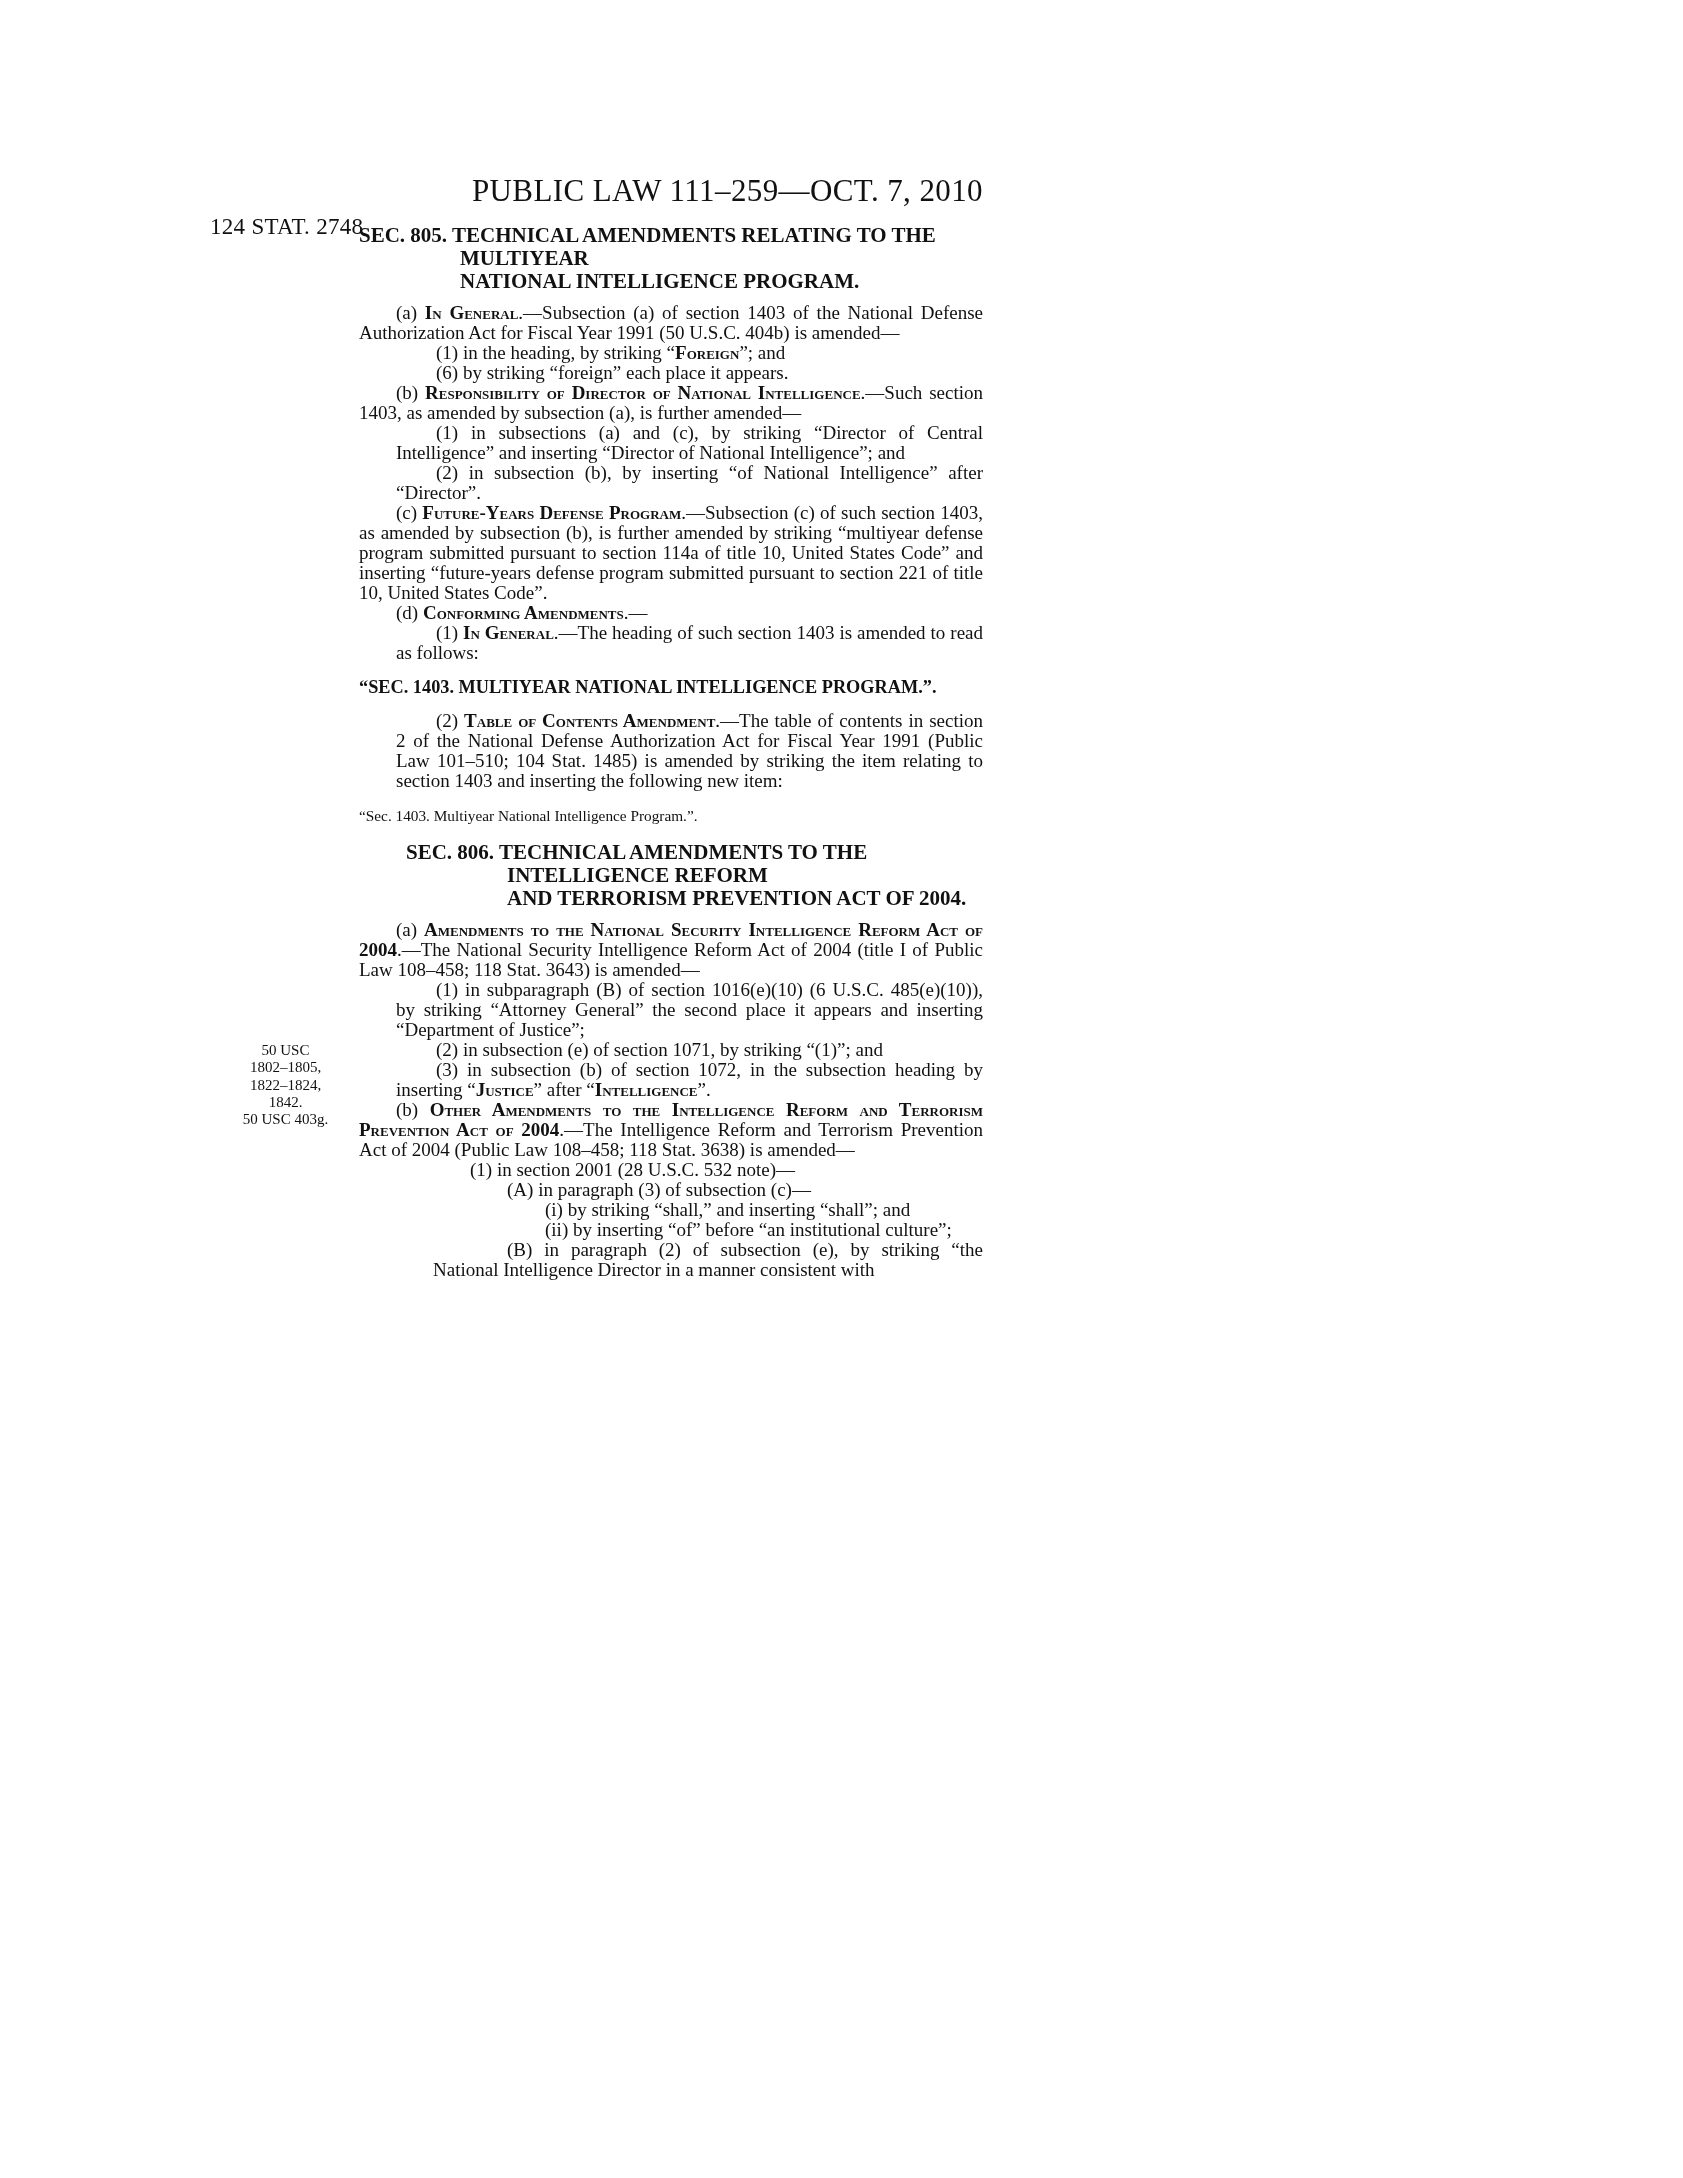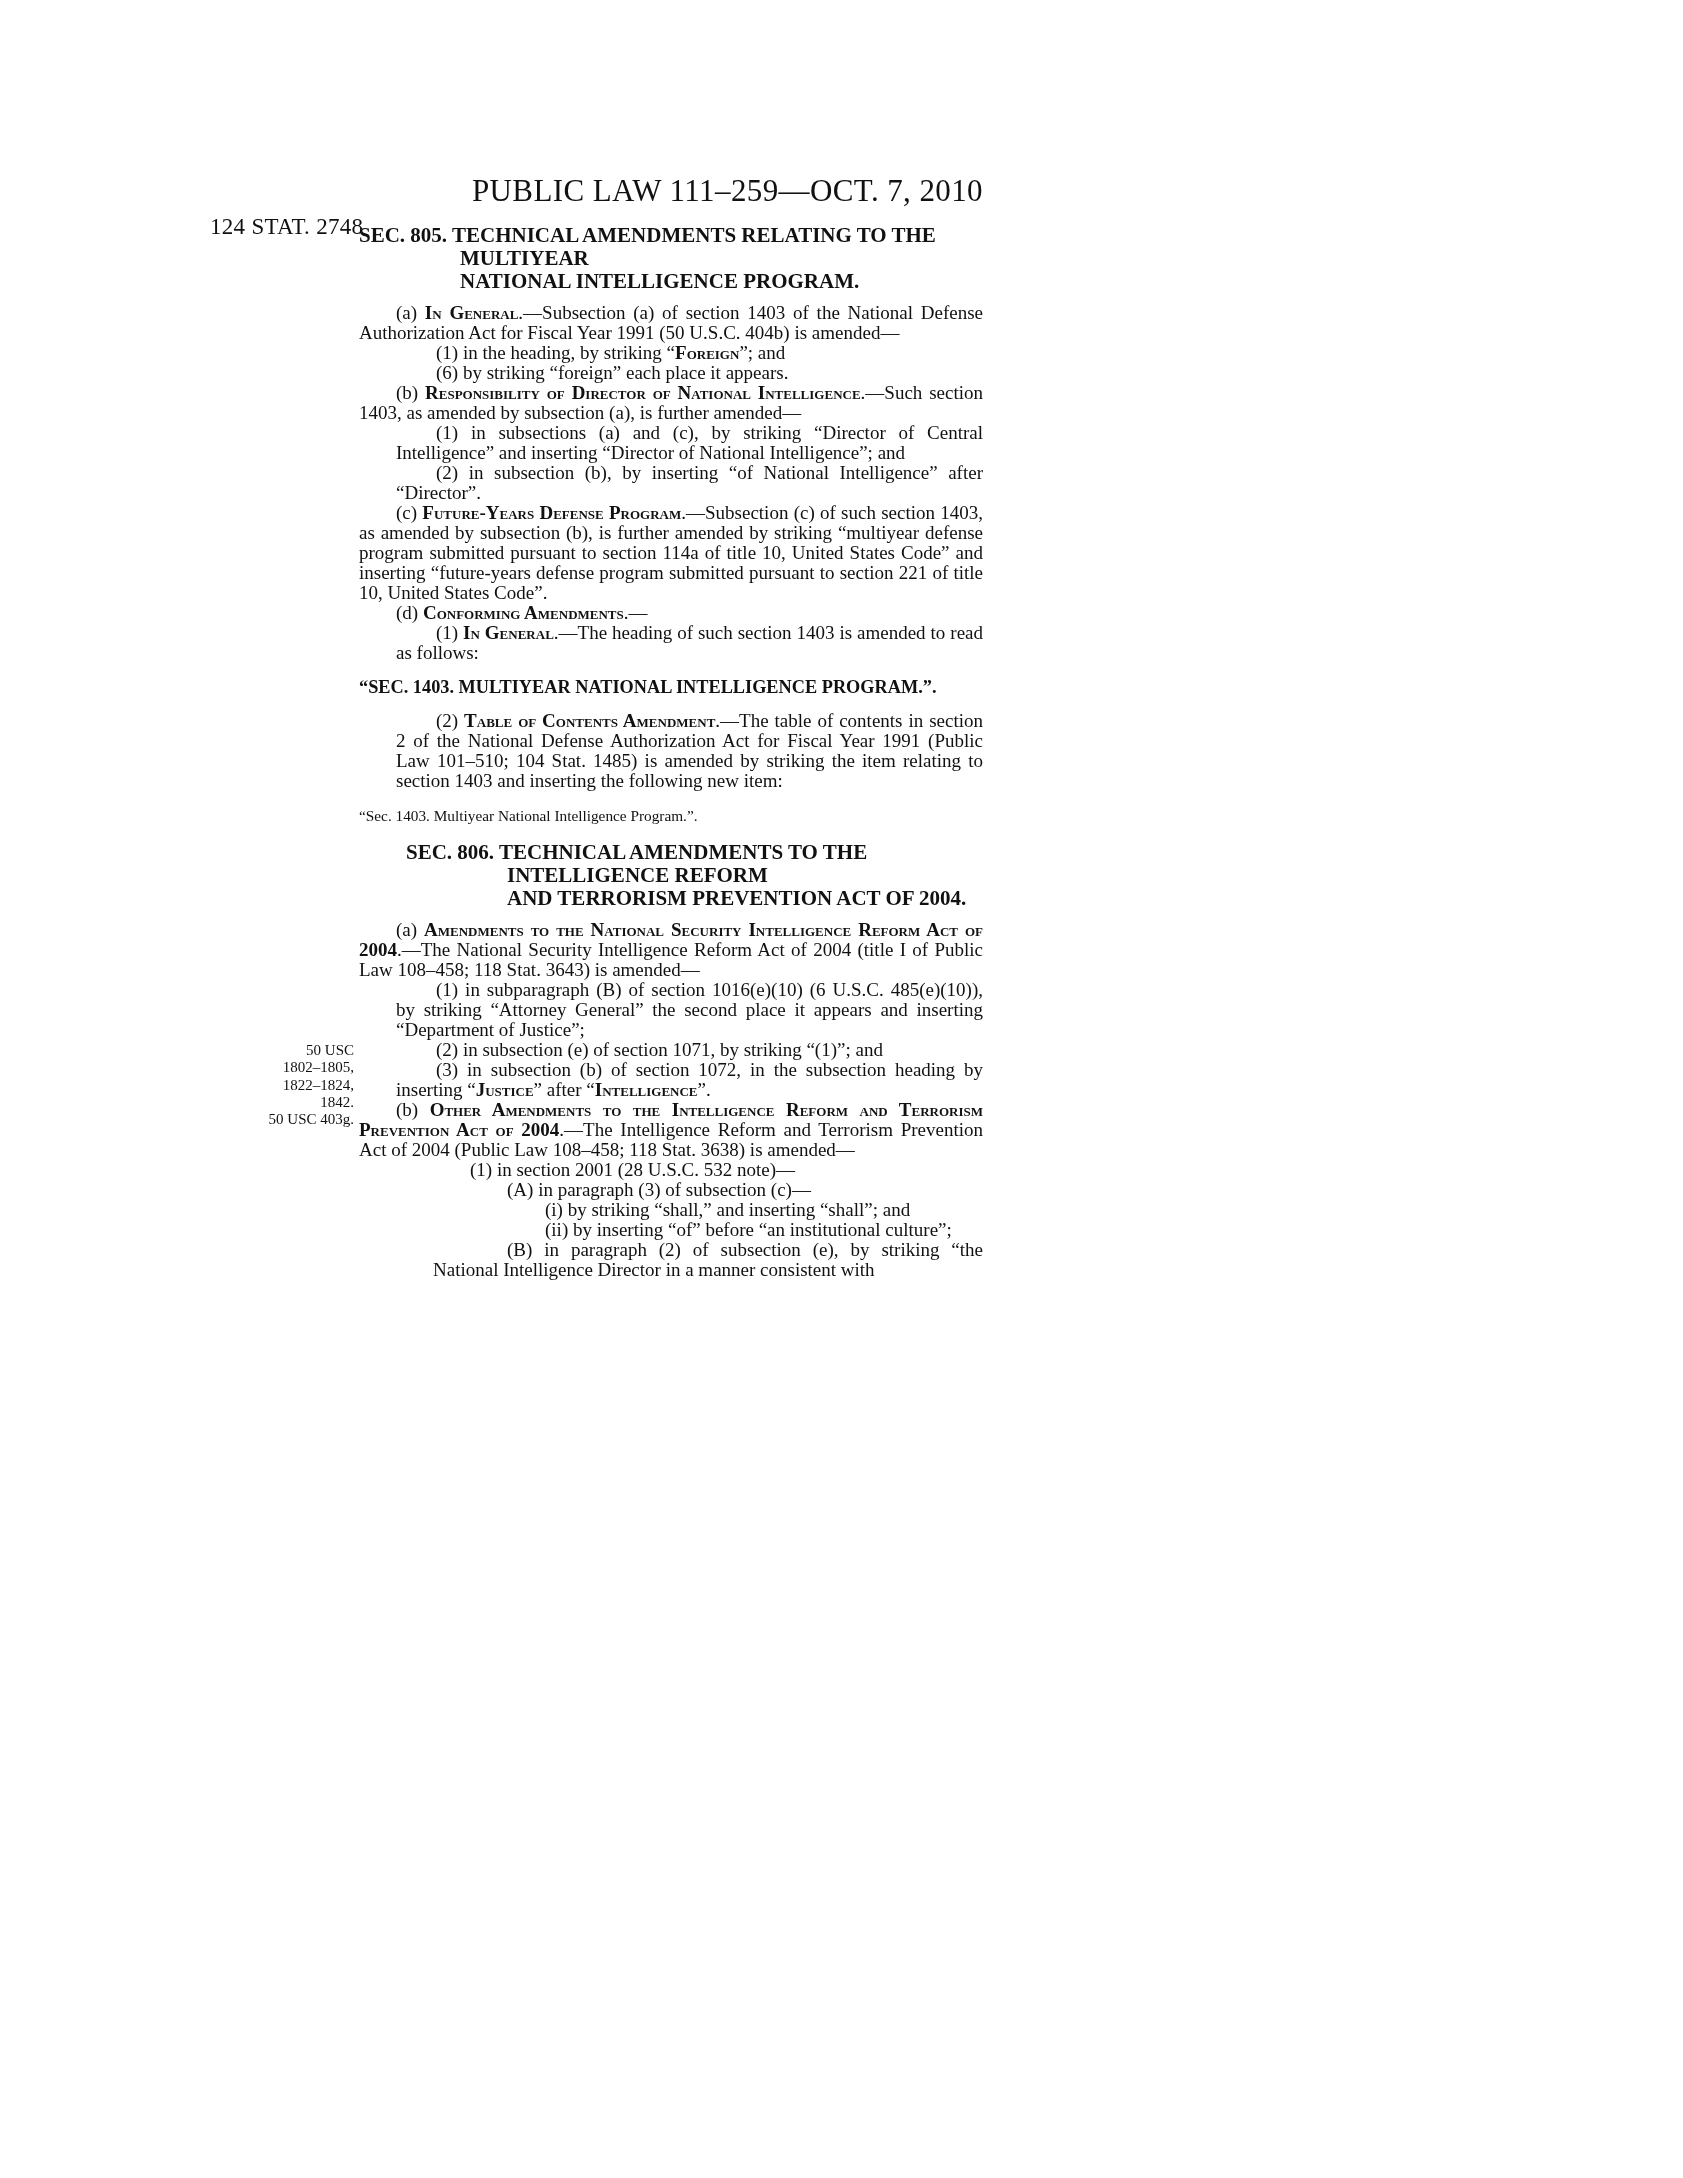--- a/index.html
+++ b/index.html
@@ -50,21 +50,21 @@
   }
   .toc {
     font-size: 15.3px; line-height: 18px;
     text-align: left;
     margin: 16px 0 12px 0;
   }
   .sc { font-variant: small-caps; font-weight: bold; }
   .margin-note {
     position: absolute; left: -142px; top: 2px; width: 137px;
     font-size: 15px; line-height: 17.3px;
-    text-align: right; text-indent: 0;
+    text-align: center; text-indent: 0;
   }
 </style>
 </head>
 <body>
 
 <div class="page">
   <div class="page-header">
     <div class="stat-citation">124 STAT. 2748</div>
     <div class="law-citation">PUBLIC LAW 111–259—OCT. 7, 2010</div>
   </div>

